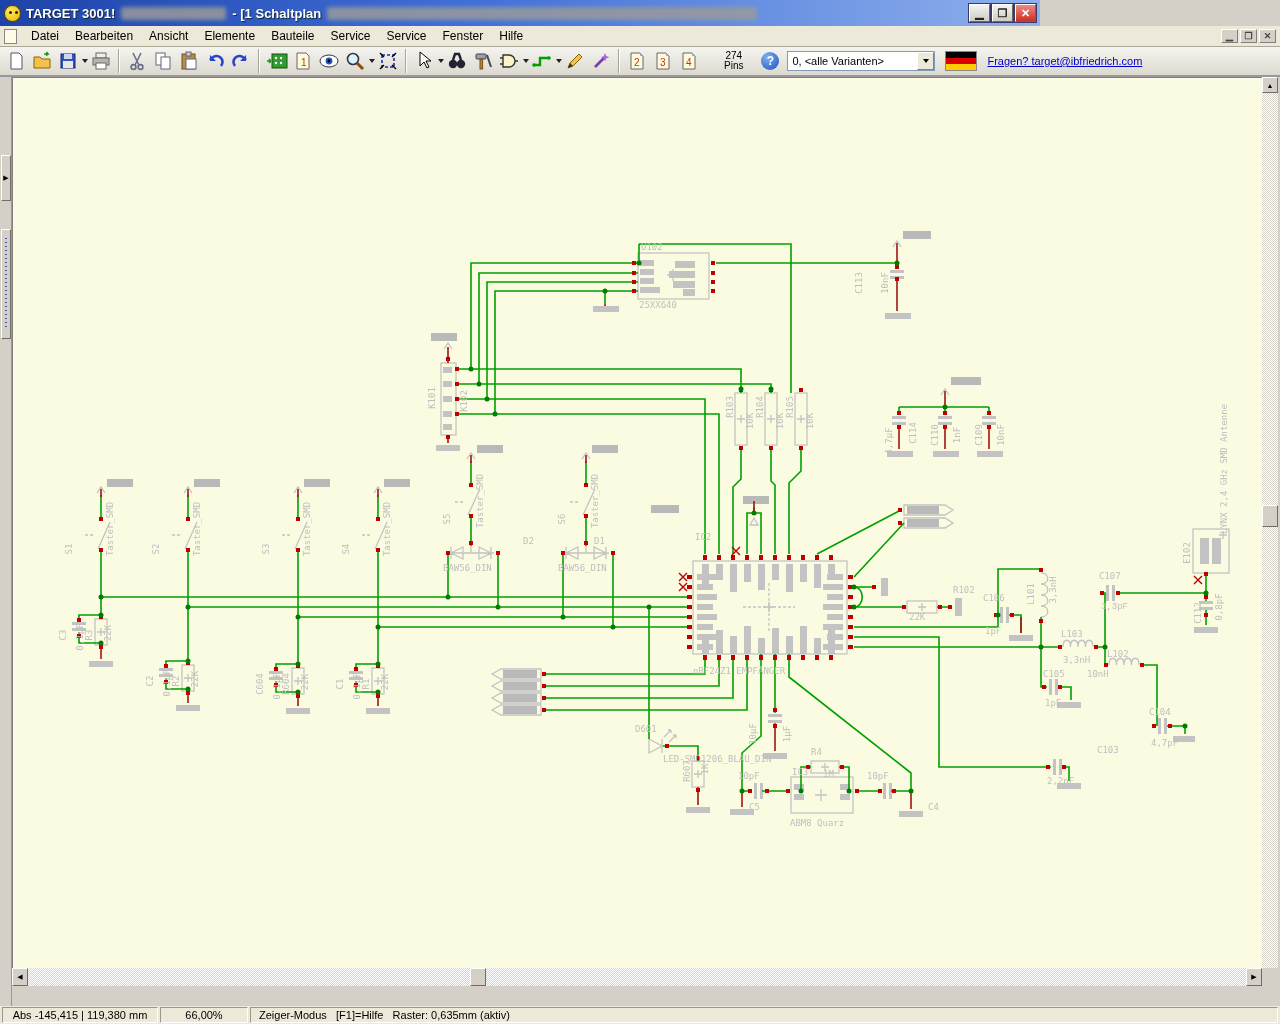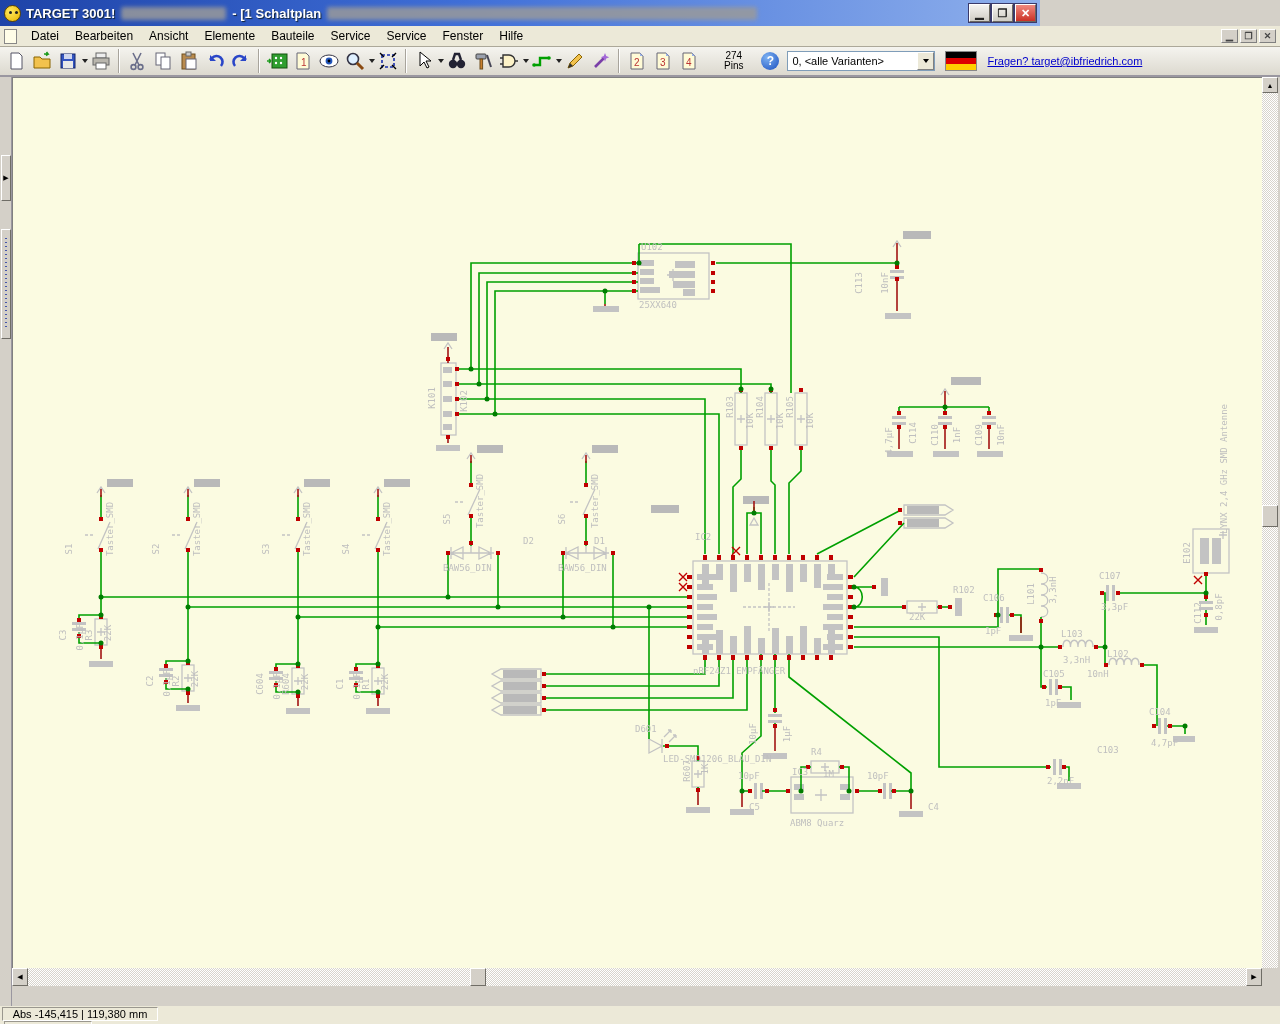--- a/index.html
+++ b/index.html
@@ -54,21 +54,21 @@
   .lbl.v{transform:translate(-50%,-50%) rotate(-90deg);}
 
   .dither{background-color:#fff;background-image:linear-gradient(45deg,#d8d4cc 25%,transparent 25%,transparent 75%,#d8d4cc 75%),linear-gradient(45deg,#d8d4cc 25%,transparent 25%,transparent 75%,#d8d4cc 75%);background-size:2px 2px;background-position:0 0,1px 1px;}
   .vscroll{position:absolute;left:1262px;top:0;width:16px;height:909px;}
   .hscroll{position:absolute;left:12px;top:891px;width:1250px;height:18px;}
   .sbtn{position:absolute;background:#d4d0c8;border:1px solid #fff;border-right-color:#6f6d66;border-bottom-color:#6f6d66;display:flex;align-items:center;justify-content:center;font-size:7px;color:#000;}
   .sthumb{position:absolute;background:#d4d0c8;border:1px solid #fff;border-right-color:#6f6d66;border-bottom-color:#6f6d66;}
   .corner{position:absolute;left:1262px;top:891px;width:16px;height:18px;background:#d4d0c8;}
 
   
-  .statusbar{position:absolute;left:0;top:1006px;width:1280px;height:18px;background:#ece9d8;display:flex;align-items:stretch;padding:1px 2px;flex-direction:column;}
+  .statusbar{position:absolute;left:0;top:1006px;width:1280px;height:18px;background:#ece9d8;display:flex;align-items:stretch;padding:1px 2px;}
   .spanel{border:1px solid;border-color:#9a978e #fff #fff #9a978e;background:#ece9d8;font-size:11px;color:#000;display:flex;align-items:center;white-space:pre;}
   .sp1{width:156px;justify-content:center;}
   .sp2{width:88px;margin-left:2px;justify-content:center;}
   .sp3{flex:1;margin-left:2px;padding-left:8px;}
 </style>
 </head>
 <body>
 
 <div class="window">
 
@@ -769,21 +769,21 @@
           <span class="lbl v" style="left: 900px; top: 355px;">C114</span>
           <span class="lbl v" style="left: 922px; top: 357px;">C110</span>
           <span class="lbl v" style="left: 944px; top: 357px;">1nF</span>
           <span class="lbl v" style="left: 966px; top: 357px;">C109</span>
           <span class="lbl v" style="left: 988px; top: 357px;">10nF</span>
           <span class="lbl v" style="left: 1211px; top: 391px;">LYNX 2,4 GHz SMD Antenne</span>
           <span class="lbl v" style="left: 1174px; top: 475px;">E102</span>
           <span class="lbl v" style="left: 1185px; top: 535px;">C112</span>
           <span class="lbl v" style="left: 1206px; top: 529px;">0,8pF</span>
           <span class="lbl" style="left: 1086px; top: 498px;">C107</span>
-          <span class="lbl" style="left: 1088px; top: 529px;">3,3pF</span>
+          <span class="lbl" style="left: 1088px; top: 529px; font-family: Liberation Mono, monospace;">3,3pF</span>
           <span class="lbl v" style="left: 1018px; top: 516px;">L101</span>
           <span class="lbl v" style="left: 1040px; top: 512px;">3,3nH</span>
           <span class="lbl" style="left: 970px; top: 520px;">C106</span>
           <span class="lbl" style="left: 972px; top: 553px;">1pF</span>
           <span class="lbl" style="left: 1048px; top: 556px;">L103</span>
           <span class="lbl" style="left: 1050px; top: 582px;">3,3nH</span>
           <span class="lbl" style="left: 1094px; top: 576px;">L102</span>
           <span class="lbl" style="left: 1030px; top: 596px;">C105</span>
           <span class="lbl" style="left: 1074px; top: 596px;">10nH</span>
           <span class="lbl" style="left: 1032px; top: 625px;">1pF</span>
@@ -854,14 +854,15 @@
       <div class="sbtn" style="left:0;top:0;width:16px;height:18px">◀</div>
       <div class="sthumb" style="left:458px;top:0;width:16px;height:18px"></div>
       <div class="sbtn" style="left:1234px;top:0;width:16px;height:18px">▶</div>
     </div>
     <div class="corner"></div>
   </div>
 
   <div class="statusbar">
     <div class="spanel sp1">Abs -145,415 | 119,380 mm</div>
     <div class="spanel sp2">66,00%</div>
+    <div class="spanel sp3">Zeiger-Modus   [F1]=Hilfe   Raster: 0,635mm (aktiv)</div>
   </div>
 </div>
 
 </body></html>

